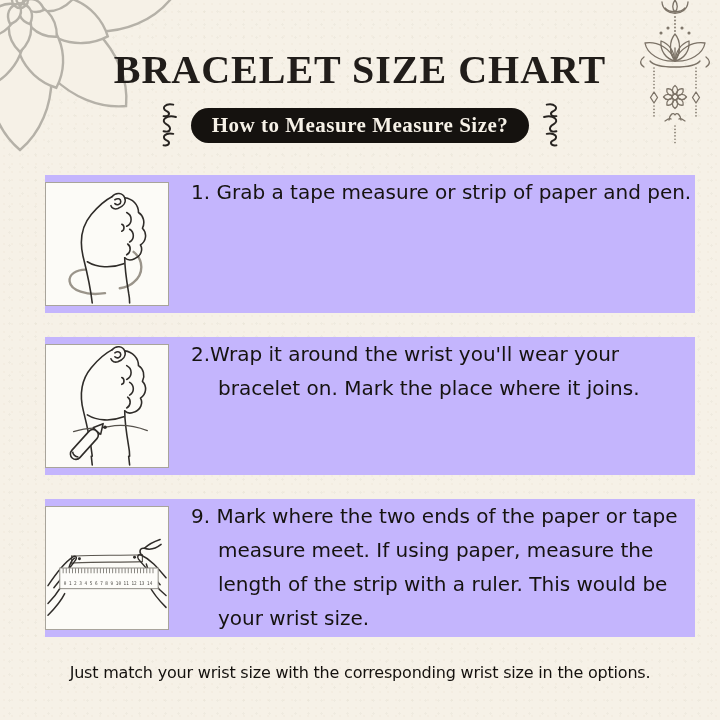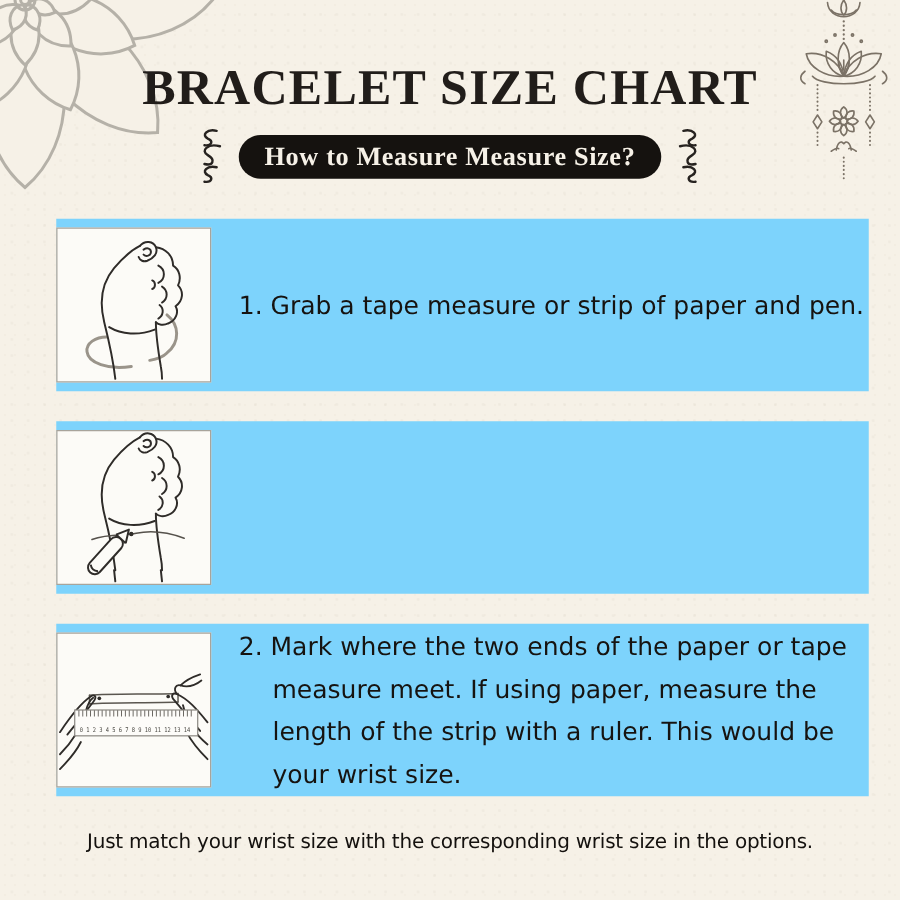--- a/index.html
+++ b/index.html
@@ -21,21 +21,21 @@
     letter-spacing:1px;color:#211d1a;z-index:2;
   }
   .badge-row{position:relative;display:flex;justify-content:center;align-items:center;gap:13px;margin-top:9px;z-index:2}
   .badge{
     background:#15120f;color:#f6f1e7;font-family:"Liberation Serif", serif;font-weight:700;
     font-size:21px;letter-spacing:.5px;padding:5px 21px;border-radius:22px;white-space:nowrap;
   }
   .flourish{width:20px;height:46px}
   .flourish.right{transform:scaleX(-1)}
   .steps{margin:27px 0 0 45px;width:650px;display:flex;flex-direction:column;gap:24px;position:relative;z-index:1}
-  .step{background:#7dd3fc;display:flex;align-items:center}
+  .step{background:#c4b5fd;display:flex;align-items:flex-start}
   .tile{
     width:124px;height:124px;flex:0 0 auto;margin:7px 0;box-sizing:border-box;
     background:#fcfbf7;border:1px solid #a8a49b;
   }
   .tile svg{width:100%;height:100%;display:block}
   .step-text{
     margin:0 0 0 22px;width:494px;font-size:20px;line-height:34px;color:#161310;
     padding-left:27px;text-indent:-27px;
   }
   .footer-note{
@@ -189,20 +189,21 @@
           <path d="M28,88 C42,83 54,85 64,83 C78,80 92,83 103,87" fill="none" stroke="#55514b" stroke-width="1.3" stroke-linecap="round"></path>
           <circle cx="60" cy="83.5" r="1.8" fill="#2f2c29"></circle>
           <g transform="rotate(-48 40 100)" fill="#fcfbf7" stroke="#2f2c29" stroke-width="1.6" stroke-linejoin="round">
             <rect x="20" y="94.5" width="37" height="11" rx="5.5"></rect>
             <path d="M57,95 L67,100 L57,105.5"></path>
             <line x1="57" y1="95" x2="57" y2="105.5"></line>
             <path d="M25,96 C23,98.5 23,101.5 25,104" fill="none"></path>
           </g>
         </svg>
       </div>
+      <p class="step-text">2.Wrap it around the wrist you'll wear your bracelet on. Mark the place where it joins.</p>
     </div>
 
     <div class="step">
       <div class="tile">
         <svg viewBox="0 0 124 124" aria-hidden="true">
           <g fill="none" stroke="#5a564f" stroke-width="1.2" stroke-linecap="round">
             <path d="M26,50 C45,48.5 75,49.5 98,48.5"></path>
             <path d="M26,57 C45,55.5 75,56.5 98,55.5"></path>
             <path d="M26,50 L26,57 M98,48.5 L98,55.5"></path>
           </g>
@@ -216,20 +217,20 @@
             <path d="M122,90 C112,82 105,71 102,58"></path>
             <path d="M122,102 C114,94 109,88 105,80"></path>
             <path d="M97,49 C94,45 96,41 100,42 C106,44 112,42 117,38"></path>
             <path d="M100,42 C104,38 110,35 116,33"></path>
           </g>
           <rect x="14" y="62" width="100" height="21" fill="#fdfcf9" stroke="#8d8a84" stroke-width="1"></rect>
           <line x1="17" y1="64.8" x2="111" y2="64.8" stroke="#6b6862" stroke-width="5" stroke-dasharray="0.8,2.35"></line>
           <text x="18" y="79.5" font-size="5.2" textLength="90" lengthAdjust="spacingAndGlyphs" fill="#4c4a45" font-family="DejaVu Sans Mono, monospace">0 1 2 3 4 5 6 7 8 9 10 11 12 13 14</text>
         </svg>
       </div>
-      <p class="step-text">2. Mark where the two ends of the paper or tape measure meet. If using paper, measure the length of the strip with a ruler. This would be your wrist size.</p>
+      <p class="step-text">9. Mark where the two ends of the paper or tape measure meet. If using paper, measure the length of the strip with a ruler. This would be your wrist size.</p>
     </div>
 
   </section>
 
   <p class="footer-note">Just match your wrist size with the corresponding wrist size in the options.</p>
 
 </div>
 
 </body></html>

